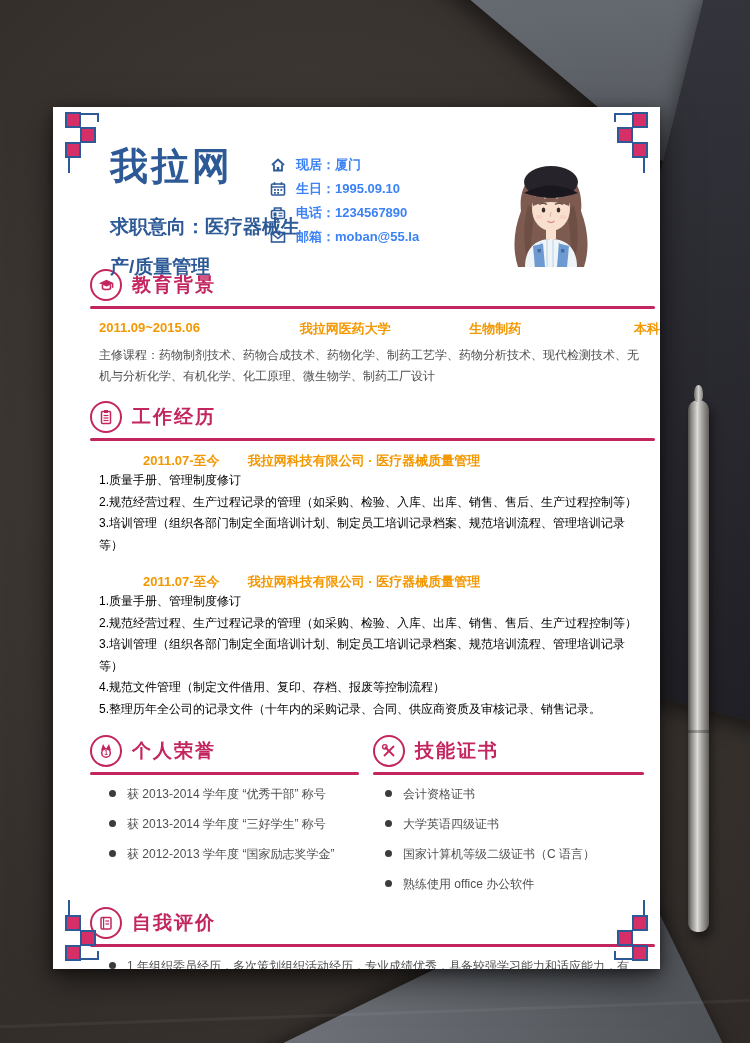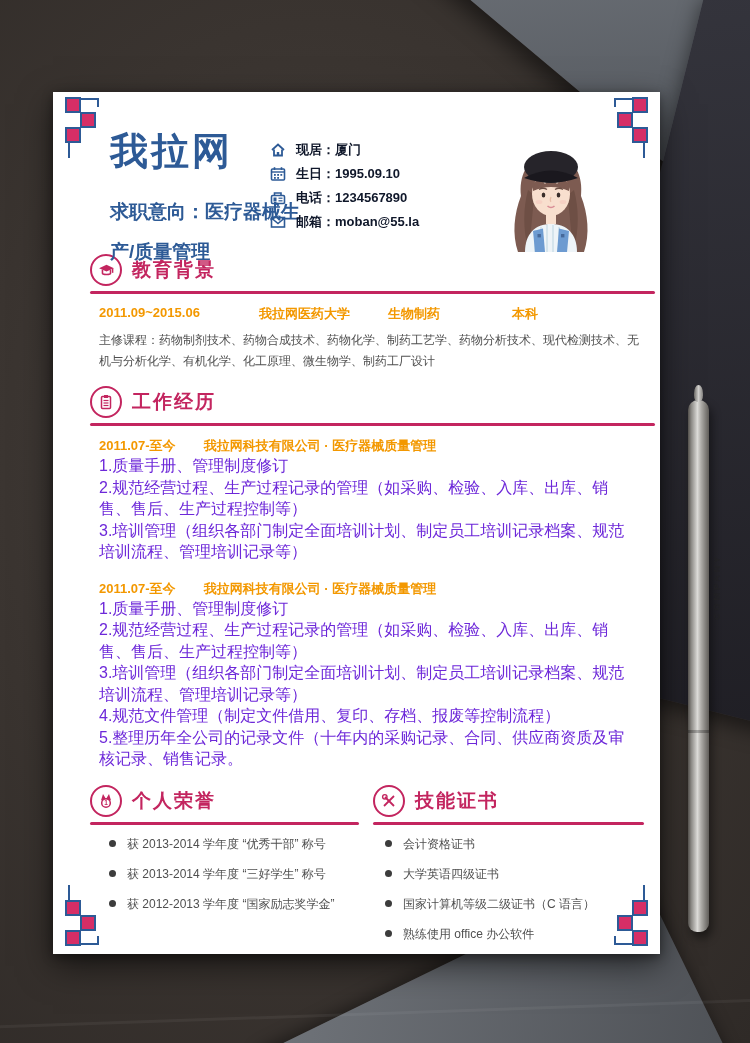--- a/index.html
+++ b/index.html
@@ -20,54 +20,54 @@
     background:rgba(255,255,255,.05);transform:rotate(-2deg);}
   .pen{position:absolute;left:688px;top:400px;width:21px;height:532px;border-radius:10px 10px 9px 9px;
     background:linear-gradient(90deg,#55524e 0%,#8e8c88 16%,#dddcd9 45%,#b0aeaa 62%,#605d59 100%);
     box-shadow:3px 6px 10px rgba(0,0,0,.45);}
   .pen::before{content:"";position:absolute;left:6px;top:-15px;width:9px;height:17px;
     border-radius:50% 50% 40% 40%;background:linear-gradient(90deg,#6e6c68,#d2d1ce,#848280);}
   .pen::after{content:"";position:absolute;left:0;top:62%;width:100%;height:3px;background:rgba(0,0,0,.25);}
   .pen-text{position:absolute;left:712px;top:620px;transform:rotate(-90deg);transform-origin:left top;
     font-size:9px;letter-spacing:3px;color:rgba(35,35,35,.55);font-weight:bold;}
   
-  .page{position:absolute;left:53px;top:92px;width:607px;height:862px;background:#ffffff;
+  .page{position:absolute;left:53px;top:107px;width:607px;height:862px;background:#ffffff;
     box-shadow:0 12px 32px rgba(0,0,0,.55),0 3px 10px rgba(0,0,0,.4);overflow:hidden;}
   .corner{position:absolute;width:52px;height:64px;}
   .corner.tl{left:10px;top:3px;}
   .corner.tr{right:10px;top:3px;transform:scaleX(-1);}
   .corner.bl{left:10px;bottom:6px;transform:scaleY(-1);}
   .corner.br{right:10px;bottom:6px;transform:scale(-1,-1);}
   
   .page-header{position:relative;height:160px;padding-left:57px;box-sizing:border-box;}
   .name{padding-top:40px;font-size:38px;font-weight:bold;color:#2d5a96;letter-spacing:3px;line-height:1.05;}
   .intention{margin-top:20px;width:198px;font-size:19px;font-weight:bold;color:#2d5a96;line-height:2.1;}
   .contacts{position:absolute;left:217px;top:46px;}
   .c-row{display:flex;align-items:center;gap:10px;height:24px;}
   .c-row svg{flex:0 0 auto;}
-  .c-text{font-size:13px;font-weight:bold;color:#0f172a;}
+  .c-text{font-size:13px;font-weight:bold;color:#3b82f6;}
   .photo{position:absolute;left:442px;top:42px;width:112px;height:118px;}
   
   .content{padding-left:46px;}
   .sec-head{display:flex;align-items:center;gap:10px;margin-left:-9px;}
   .icon-circle{width:28px;height:28px;border:2px solid #c3255f;border-radius:50%;
     display:flex;align-items:center;justify-content:center;background:#fff;}
   .sec-title{font-family:"DejaVu Serif","Liberation Serif",serif;font-size:19px;font-weight:bold;
     color:#c3255f;letter-spacing:2px;}
   .rule{height:3px;background:#c3255f;border-radius:2px;margin:5px 0 0 -9px;}
   .rule.full{width:565px;}
   .sec{margin-top:12px;}
-  .edu-row{display:flex;margin-top:11px;font-size:13px;font-weight:bold;color:#f39800;}
+  .edu-row{display:flex;margin-top:11px;font-size:13px;font-weight:bold;color:#f39800;justify-content:space-between;}
   .edu-row .c1{width:160px;} .edu-row .c2{width:129px;} .edu-row .c3{width:124px;}
   .courses{margin-top:7px;width:540px;font-size:12px;color:#4f4f4f;line-height:21px;}
   .job{margin-top:11px;}
   .job+.job{margin-top:17px;}
-  .job-head{font-size:13px;font-weight:bold;color:#f39800;}
+  .job-head{font-size:13px;font-weight:bold;color:#f39800;margin-left:44px;}
   .job-head .period{display:inline-block;width:101px;}
-  .duty{width:541px;font-size:16px;color:#6d28d9;line-height:21.5px;}
+  .duty{width:541px;font-size:12px;color:#000000;line-height:21.5px;}
   .twocol{display:flex;margin-top:15px;}
   .col-l{width:276px;}
   .col-r{flex:1;}
   .rule.half-l{width:269px;}
   .rule.half-r{width:271px;}
   ul.blist{list-style:none;margin:8px 0 0 0;padding:0;}
   ul.blist li{display:flex;gap:11px;margin-top:9px;font-size:12px;color:#4f4f4f;line-height:21px;}
   .dot{flex:0 0 auto;width:7px;height:7px;border-radius:50%;background:#3c3c3c;margin:6px 0 0 10px;}
   .eval ul.blist li{width:530px;}
   .eval ul.blist .t{width:505px;}

